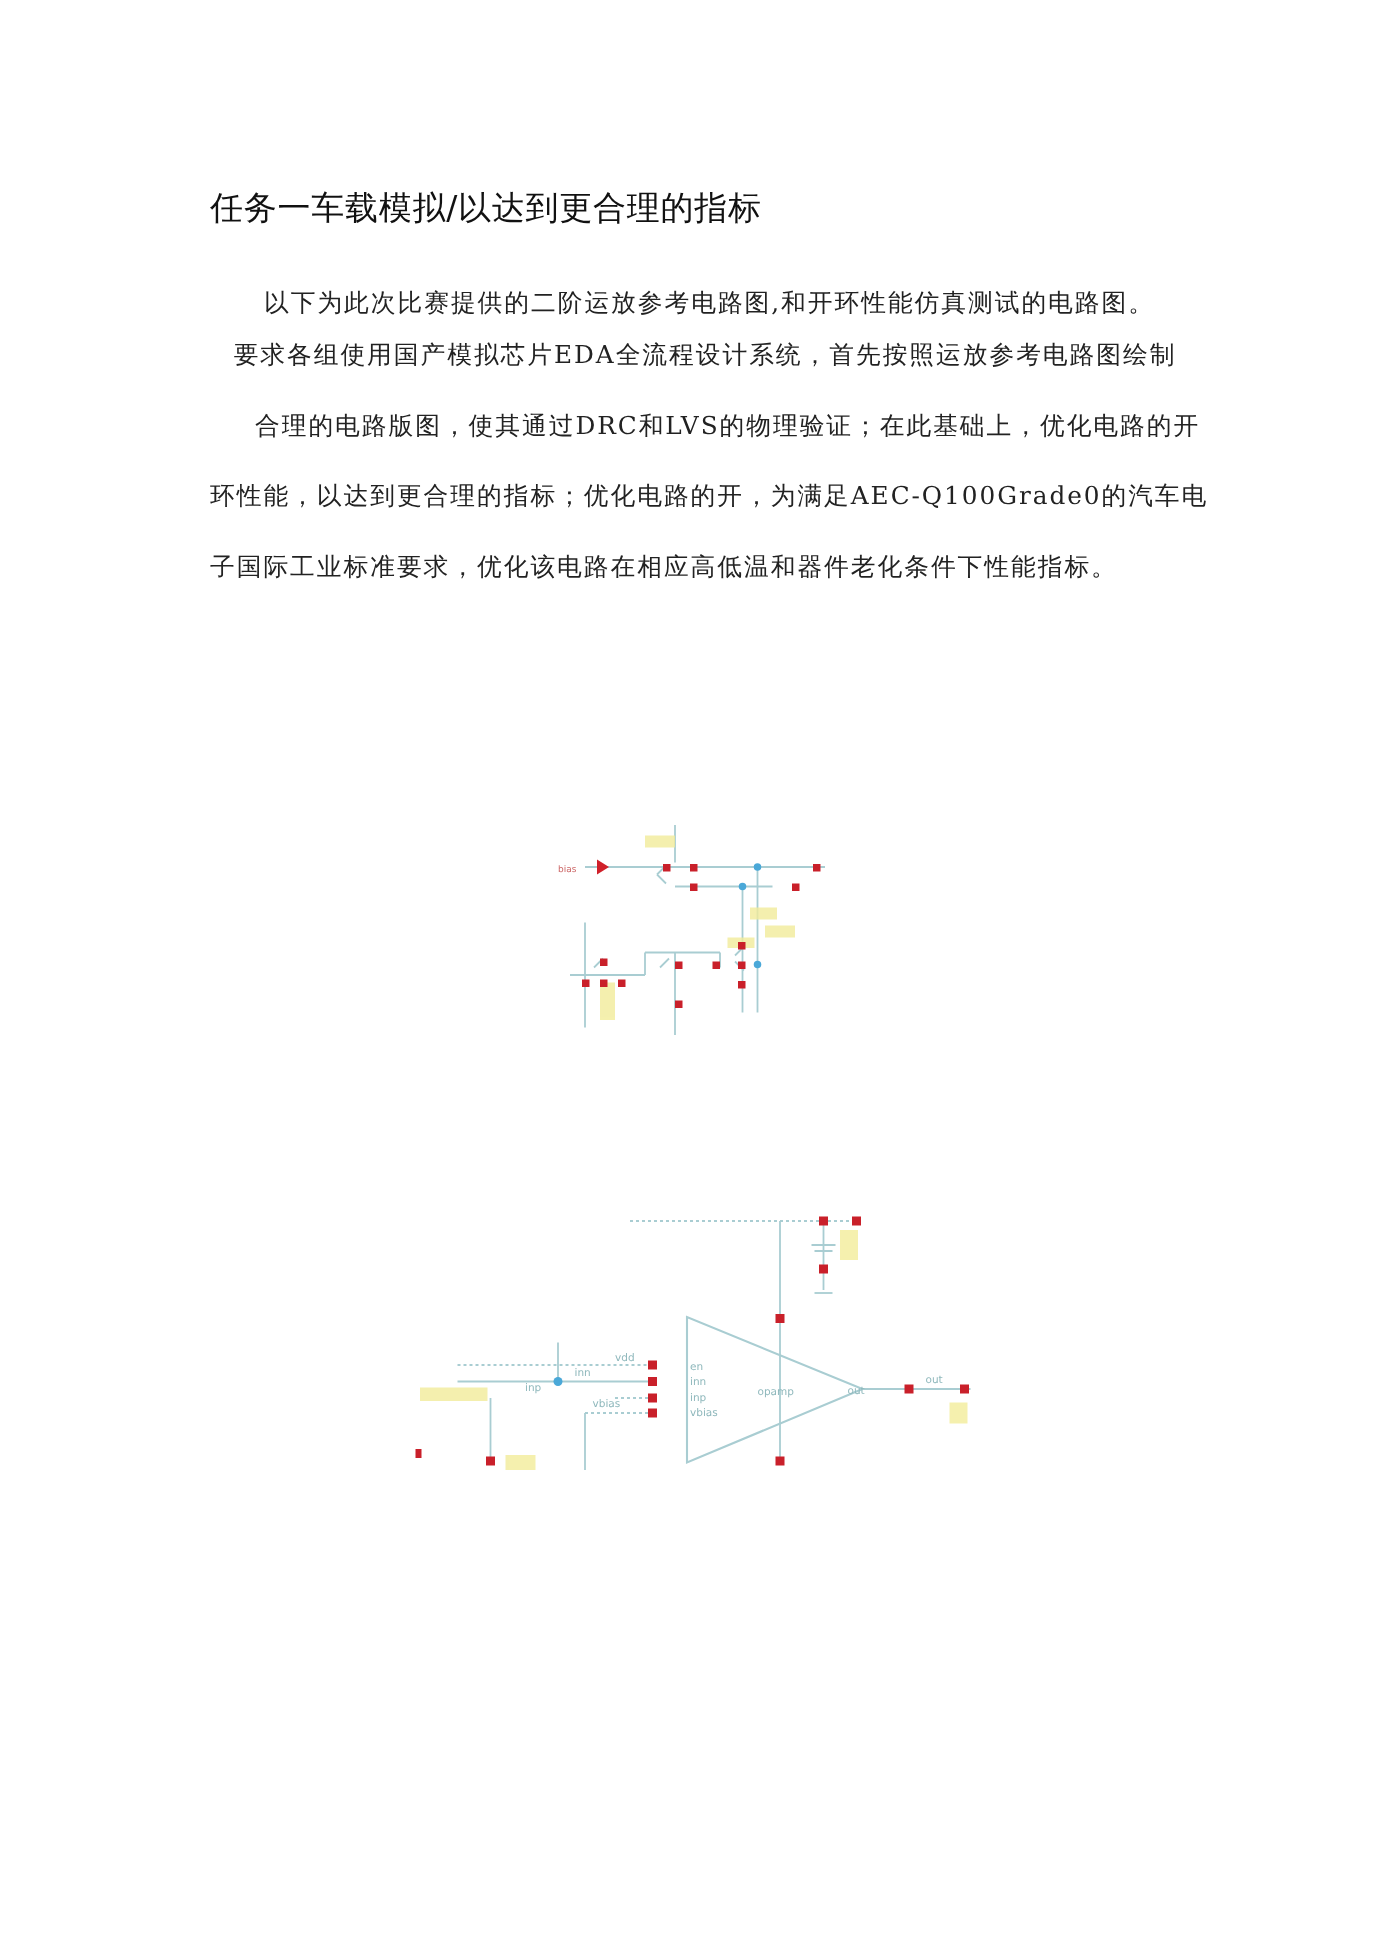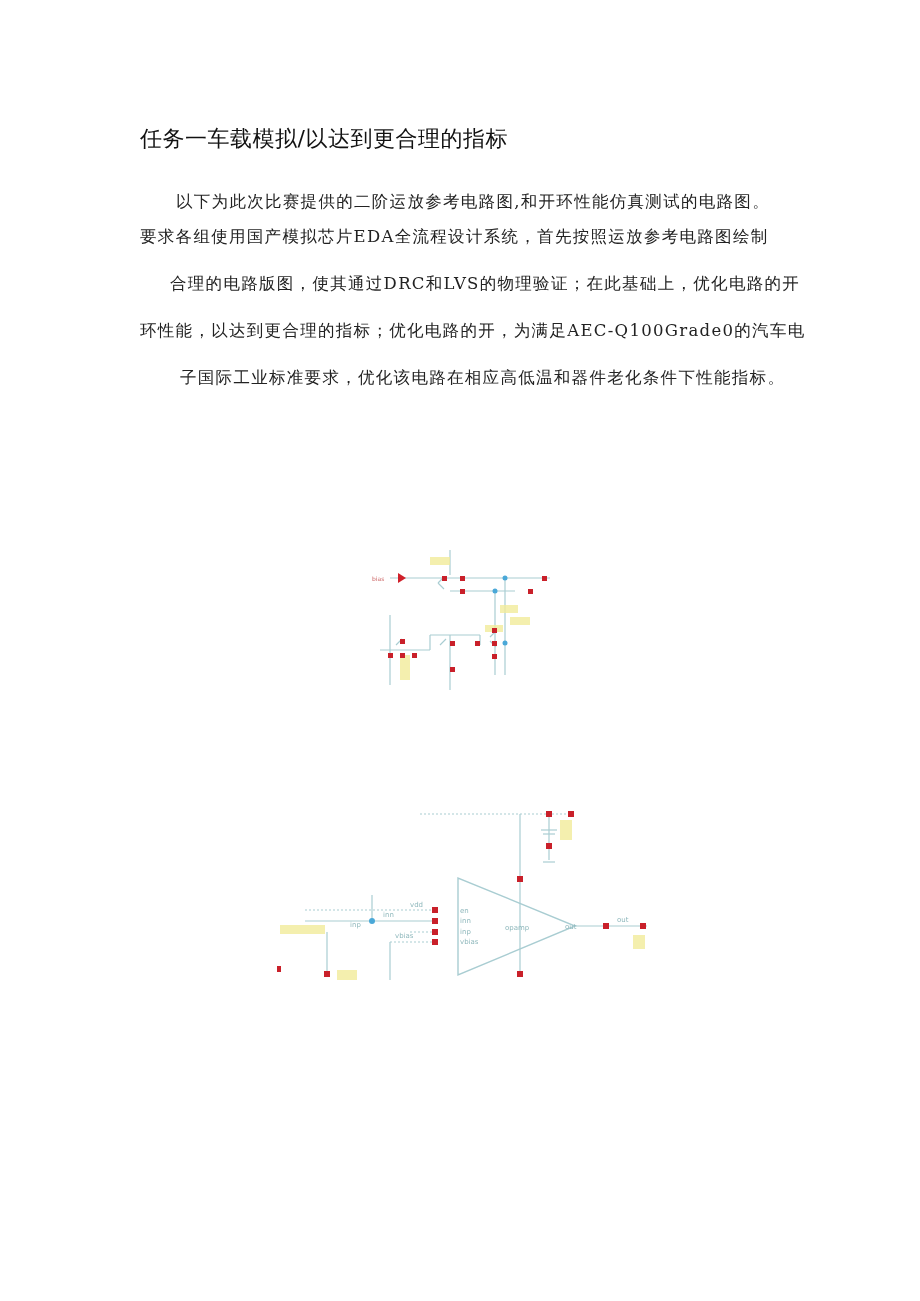--- a/index.html
+++ b/index.html
@@ -11,24 +11,24 @@
           font-size: 16.5px; color: #222; white-space: nowrap; letter-spacing: 1.3px; }
   .schem { position: absolute; }
   .schem svg { display: block; }
 </style>
 </head>
 <body>
 
 <div class="title">任务一车载模拟/以达到更合理的指标</div>
 
 <div class="para" style="top:191px; text-indent:36px;">以下为此次比赛提供的二阶运放参考电路图,和开环性能仿真测试的电路图。</div>
-<div class="para" style="top:226px;">要求各组使用国产模拟芯片EDA全流程设计系统，首先按照运放参考电路图绘制</div>
+<div class="para" style="top:226px;text-align:center;">要求各组使用国产模拟芯片EDA全流程设计系统，首先按照运放参考电路图绘制</div>
 <div class="para" style="top:273px;margin-left:30px;">合理的电路版图，使其通过DRC和LVS的物理验证；在此基础上，优化电路的开</div>
 <div class="para" style="top:320px;">环性能，以达到更合理的指标；优化电路的开，为满足AEC-Q100Grade0的汽车电</div>
-<div class="para" style="top:367px;margin-left:40px;">子国际工业标准要求，优化该电路在相应高低温和器件老化条件下性能指标。</div>
+<div class="para" style="top:367px;">子国际工业标准要求，优化该电路在相应高低温和器件老化条件下性能指标。</div>
 
 <div class="schem" style="left:370px; top:545px;">
   <svg width="190" height="145" viewBox="0 0 190 145">
     <g stroke="#a9cdd2" stroke-width="1.2" fill="none">
       <line x1="20" y1="33" x2="180" y2="33"></line>
       <line x1="80" y1="46" x2="145" y2="46"></line>
       <line x1="135" y1="33" x2="135" y2="130"></line>
       <line x1="125" y1="46" x2="125" y2="130"></line>
       <line x1="80" y1="5" x2="80" y2="30"></line>
       <line x1="10" y1="105" x2="60" y2="105"></line>

